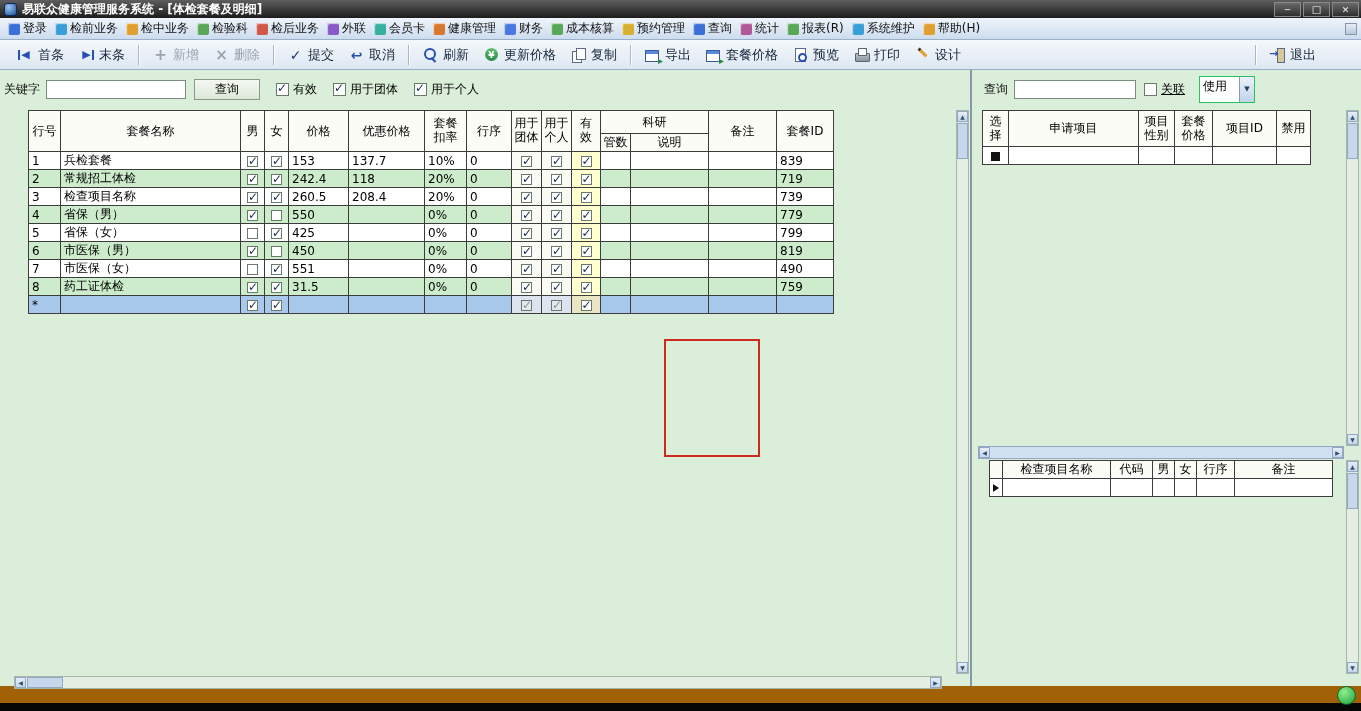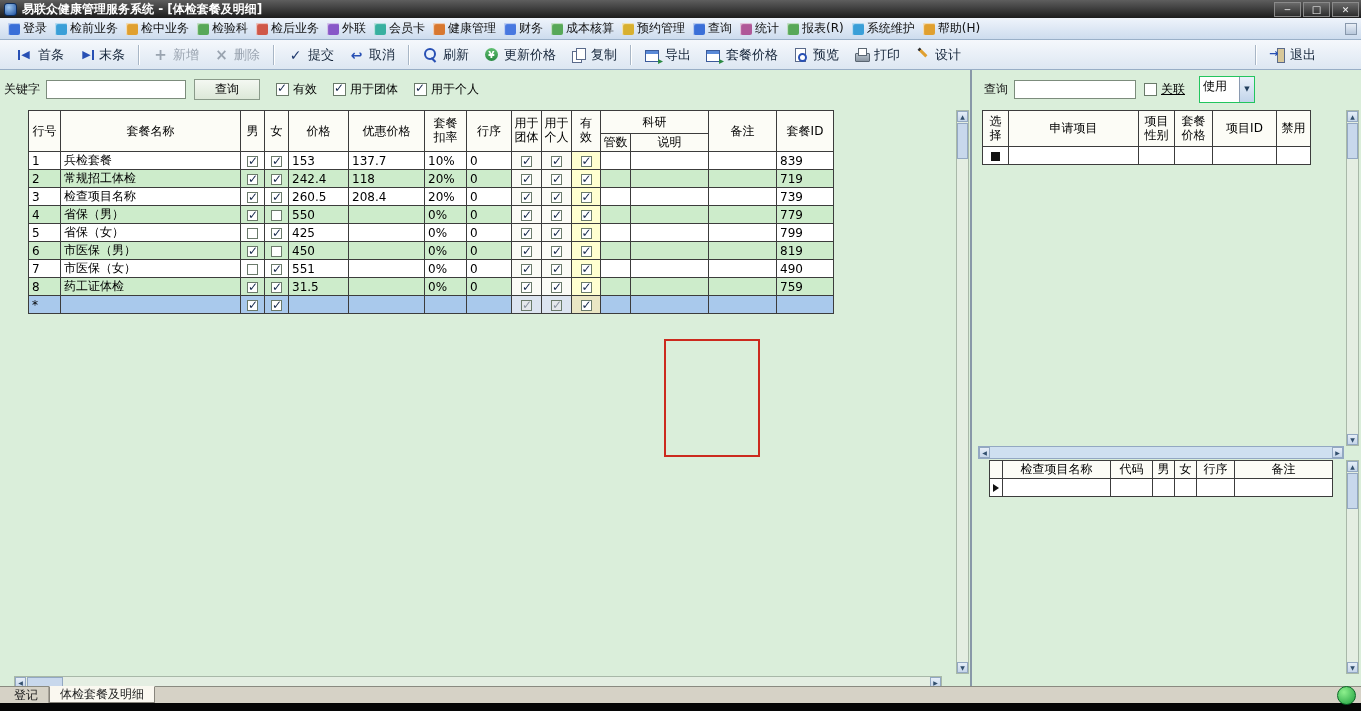--- a/index.html
+++ b/index.html
@@ -643,24 +643,20 @@
       <div class="sb-btn arr-d"></div>
     </div>
     <div class="sb-v" style="left:374px; top:390px; height:214px;">
       <div class="sb-btn arr-u"></div>
       <div class="sb-thumb-v"></div>
       <div class="sb-spacer"></div>
       <div class="sb-btn arr-d"></div>
     </div>
   </div>
 
-  <div class="tabstrip">
-    <span class="tab">登记</span>
-    <span class="tab active">体检套餐及明细</span>
-  </div>
 
   <div class="statusbar"></div>
 
 
   <div class="red-box"></div>
 
   <div class="green-dot"></div>
 </div>
 
 </body></html>

